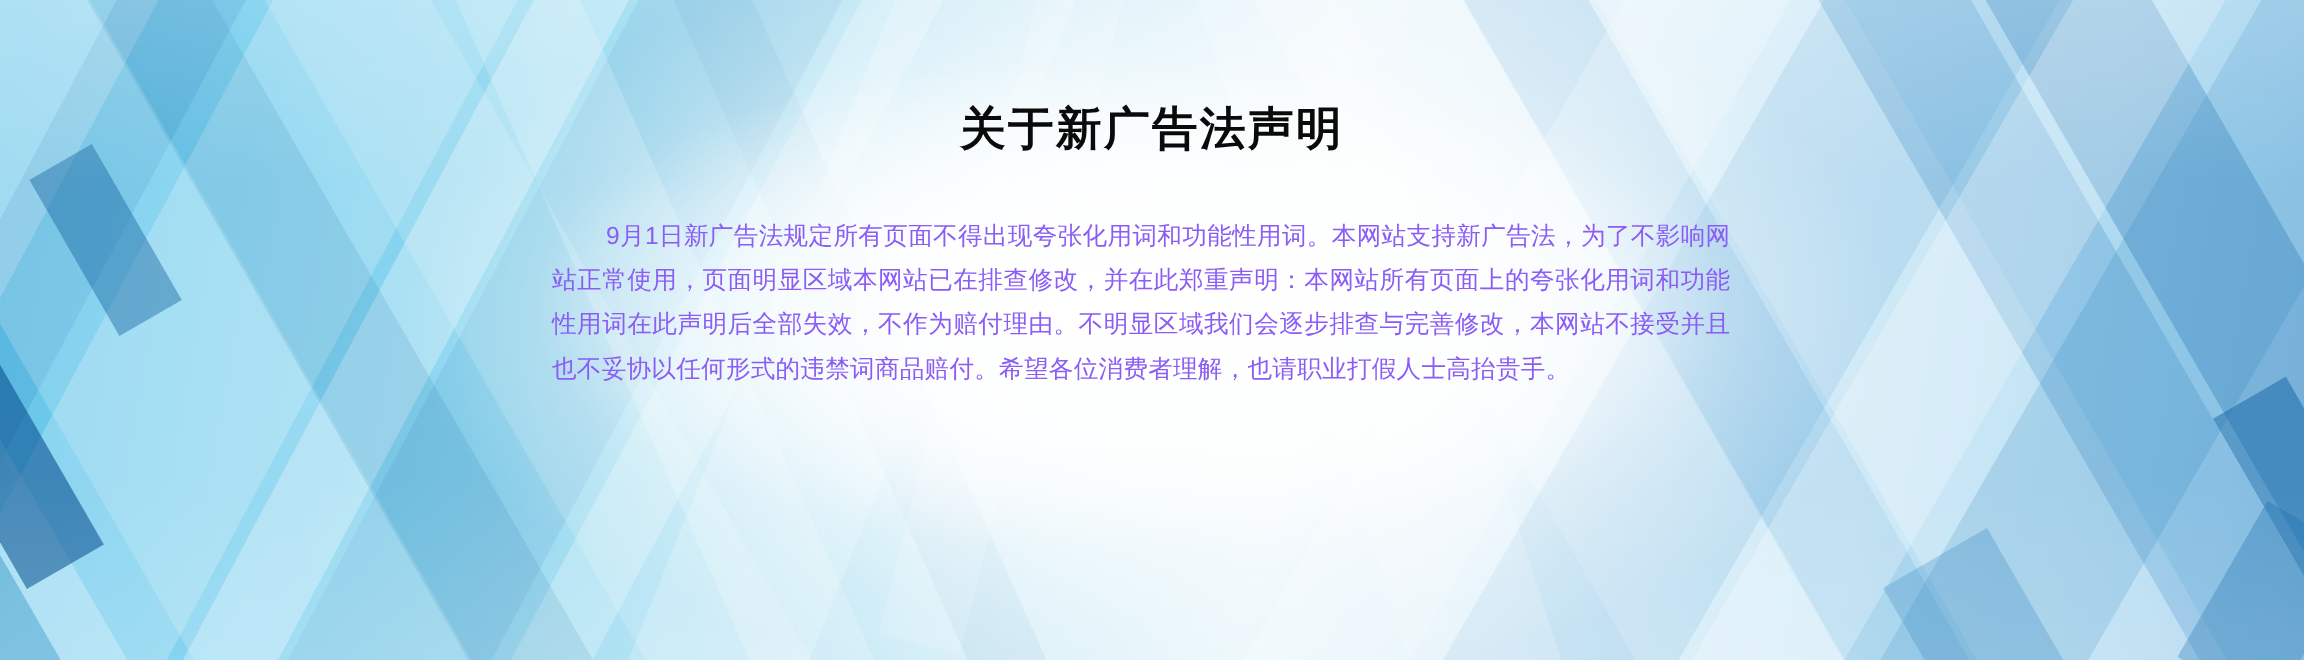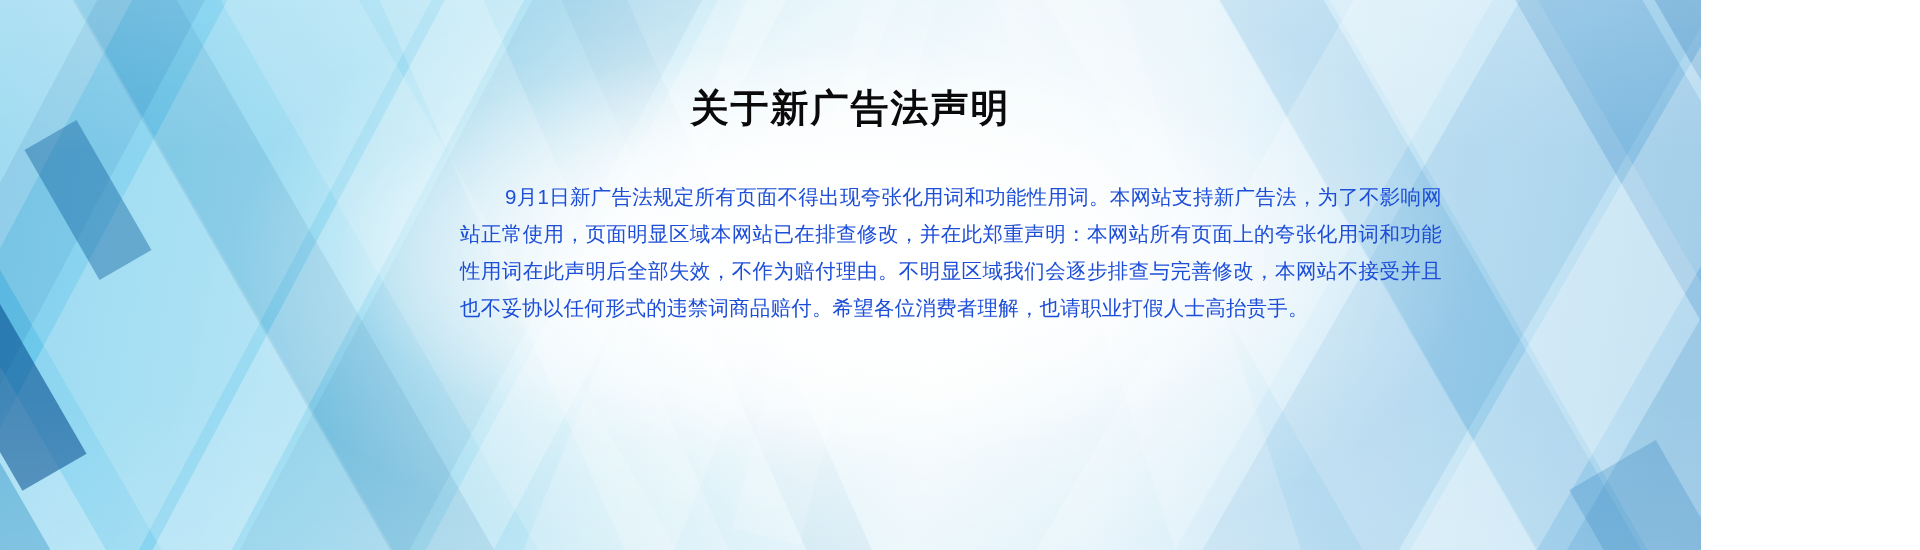--- a/index.html
+++ b/index.html
@@ -3,21 +3,21 @@
 <meta charset="utf-8">
 <title>Banner</title>
 <style>
   html, body {
     margin: 0;
     padding: 0;
     background: #ffffff;
   }
   #stage {
     position: relative;
-    width: 1701px;
+    width: 1920px;
     height: 550px;
     overflow: hidden;
     font-family: "Liberation Sans", "DejaVu Sans", sans-serif;
   }
 
   
   .bg-base {
     position: absolute;
     inset: 0;
     background:
@@ -98,21 +98,21 @@
     font-weight: bold;
     letter-spacing: 2px;
     color: #0a0a0a;
     line-height: 1.2;
   }
   .body-block {
     position: absolute;
     top: 178px;
     left: 460px;
     width: 982px;
-    color: #1d4ed8;
+    color: #8b5cf6;
     font-size: 20.5px;
     line-height: 37px;
     letter-spacing: 0.2px;
     text-align: justify;
     text-justify: inter-ideograph;
   }
   .para {
     margin: 0;
   }
   .para.indent {

